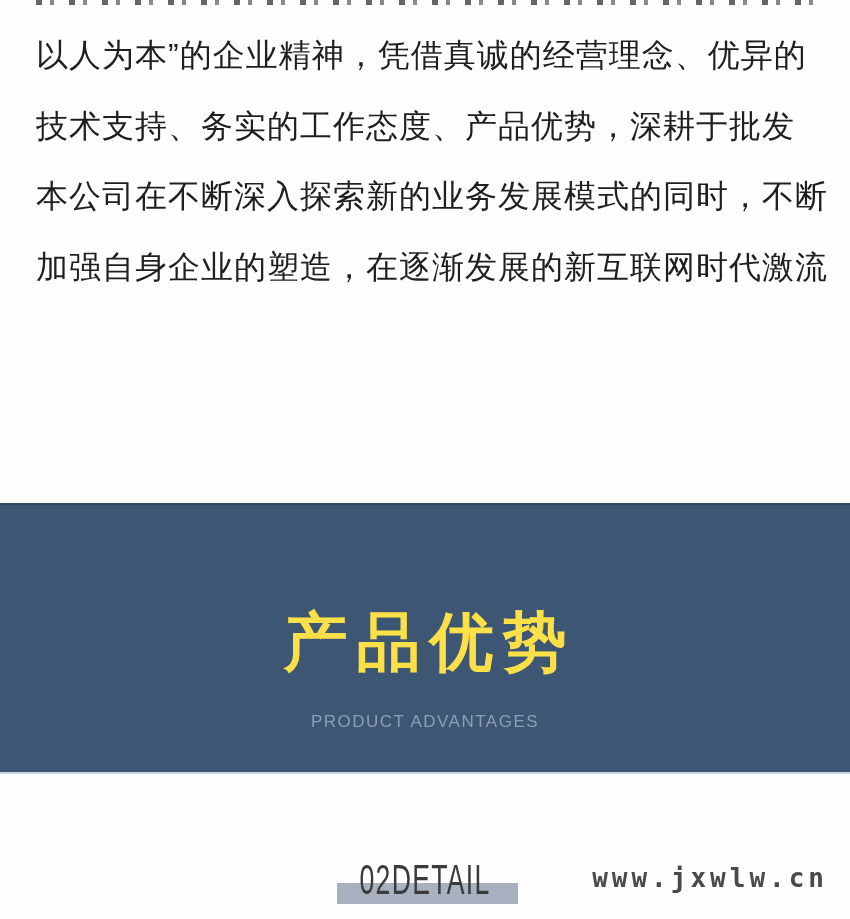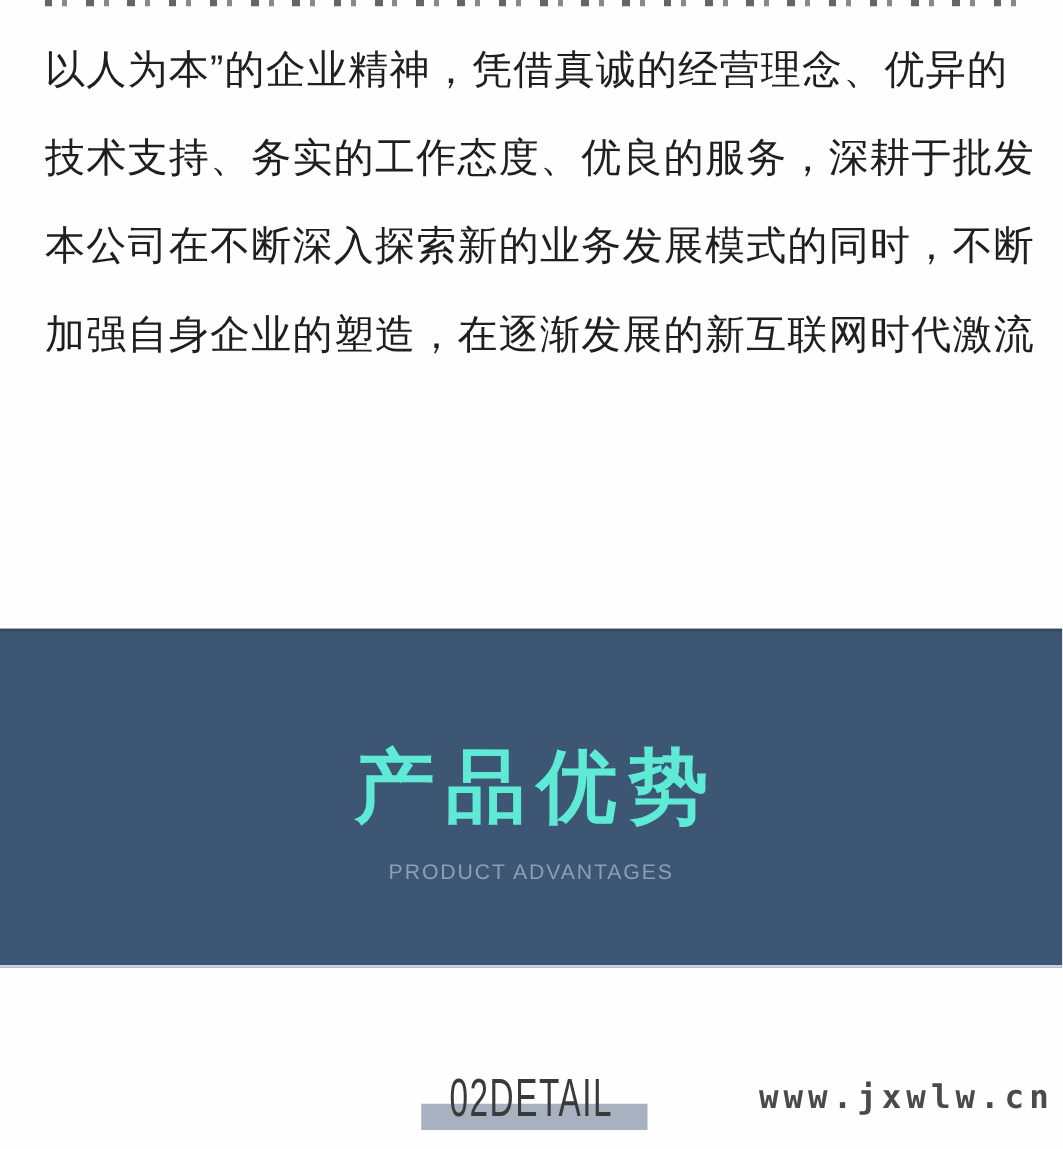--- a/index.html
+++ b/index.html
@@ -59,28 +59,27 @@
     background: #3d5674;
     border-top: 2px solid #35485e;
     border-bottom: 2px solid #c9d2dd;
     box-sizing: border-box;
     display: flex;
     flex-direction: column;
     align-items: center;
     padding-top: 93px;
   }
   .banner-title {
-    margin: 0;
+    margin: 12px;
     font-size: 64px;
     line-height: 1;
     font-weight: bold;
-    color: #5eead4;
+    color: #fde047;
     letter-spacing: 9px;
     padding-left: 9px; 
-    font-family: Liberation Serif, serif;
   }
   .banner-subtitle {
     margin-top: 27px;
     font-size: 17px;
     line-height: 1;
     font-weight: normal;
     color: #8d9fb4;
     letter-spacing: 1.5px;
   }
 
@@ -113,39 +112,39 @@
     color: #3a3a3a;
     letter-spacing: 2px;
     transform: scaleX(0.62);
     transform-origin: 425px 0;
   }
 
   
   .watermark {
     position: absolute;
     top: 863px;
-    right: 7px;
+    right: 22px;
     font-family: "DejaVu Sans Mono", "Liberation Mono", monospace;
     font-size: 26px;
     font-weight: bold;
     letter-spacing: 4px;
     color: #4a4a4a;
     white-space: nowrap;
   }
 </style>
 </head>
 <body>
 
 <div class="page">
 
   <div class="clipped-line"></div>
 
   <div class="intro">
     <div class="line">以人为本”的企业精神，凭借真诚的经营理念、优异的</div>
-    <div class="line">技术支持、务实的工作态度、优良的服务，深耕于批发</div>
+    <div class="line">技术支持、务实的工作态度、产品优势，深耕于批发</div>
     <div class="line">本公司在不断深入探索新的业务发展模式的同时，不断</div>
     <div class="line">加强自身企业的塑造，在逐渐发展的新互联网时代激流</div>
   </div>
 
   <div class="banner">
     <h1 class="banner-title">产品优势</h1>
     <div class="banner-subtitle">PRODUCT ADVANTAGES</div>
   </div>
 
   <div class="detail-marker">

